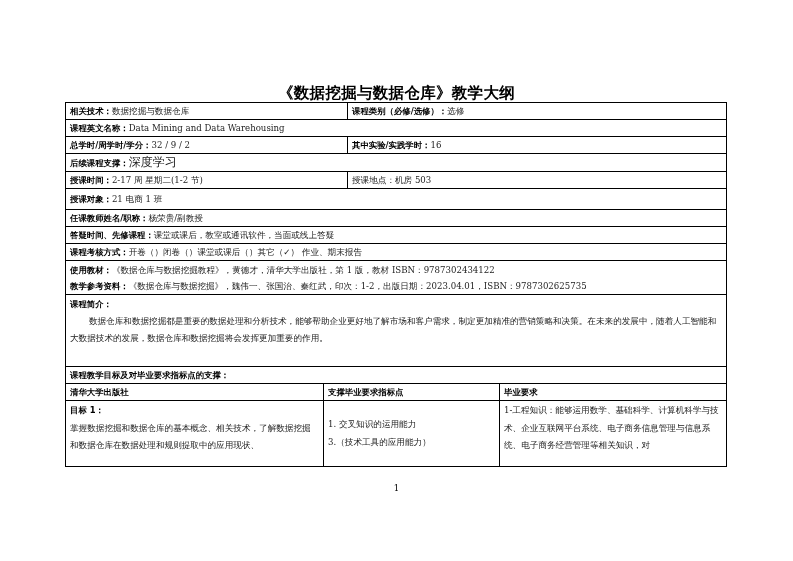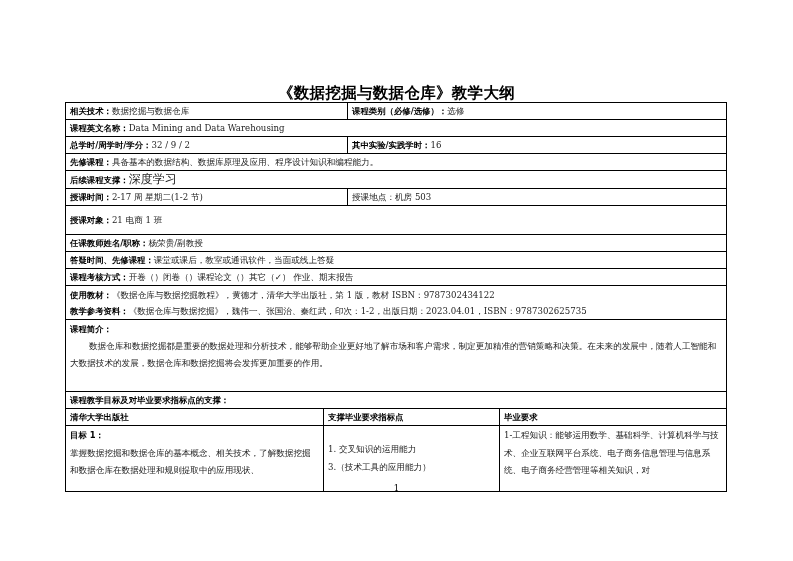--- a/index.html
+++ b/index.html
@@ -49,54 +49,49 @@
     <tr style="height:17px">
       <td>
         <span class="lbl">总学时/周学时/学分：</span><span class="val">32 / 9 / 2</span>
       </td>
       <td>
         <span class="lbl">其中实验/实践学时：</span><span class="val">16</span>
       </td>
     </tr>
     <tr style="height:17px">
       <td colspan="2">
-        <span class="lbl">先修课程：</span><span class="val">具备基本的数据结构、数据库原理及应用、程序设计知识和编程能力。</span>
-      </td>
-    </tr>
-    <tr style="height:17px">
-      <td colspan="2">
         <span class="lbl">后续课程支撑：</span><span class="val" style="font-size:12px">深度学习</span>
       </td>
     </tr>
     <tr style="height:17px">
       <td>
         <span class="lbl">授课时间：</span><span class="val">2-17 周  星期二(1-2 节)</span>
       </td>
       <td>
         <span class="val">授课地点：</span><span class="val">机房 503</span>
       </td>
     </tr>
-    <tr style="height:29px">
+    <tr style="height:21px">
       <td colspan="2">
         <span class="lbl">授课对象：</span><span class="val">21 电商 1 班</span>
       </td>
     </tr>
     <tr style="height:17px">
       <td colspan="2">
         <span class="lbl">任课教师姓名/职称：</span><span class="val">杨荣贵/副教授</span>
       </td>
     </tr>
     <tr style="height:17px">
       <td colspan="2">
         <span class="lbl">答疑时间、先修课程：</span><span class="val">课堂或课后，教室或通讯软件，当面或线上答疑</span>
       </td>
     </tr>
     <tr style="height:17px">
       <td colspan="2">
-        <span class="lbl">课程考核方式：</span><span class="val">开卷（）闭卷（）课程论文（）其它（✓）  作业、期末报告</span>
+        <span class="lbl">课程考核方式：</span><span class="val">开卷（）闭卷（）课堂或课后（）其它（✓）  作业、期末报告</span>
       </td>
     </tr>
     <tr style="height:34px">
       <td colspan="2" style="line-height:16px">
         <div>
           <span class="lbl">使用教材：</span><span class="val">《数据仓库与数据挖掘教程》，黄德才，清华大学出版社，第 1 版，教材 ISBN：9787302434122</span>
         </div>
         <div>
           <span class="lbl">教学参考资料：</span><span class="val">《数据仓库与数据挖掘》，魏伟一、张国治、秦红武，印次：1-2，出版日期：2023.04.01，ISBN：9787302625735</span>
         </div>

